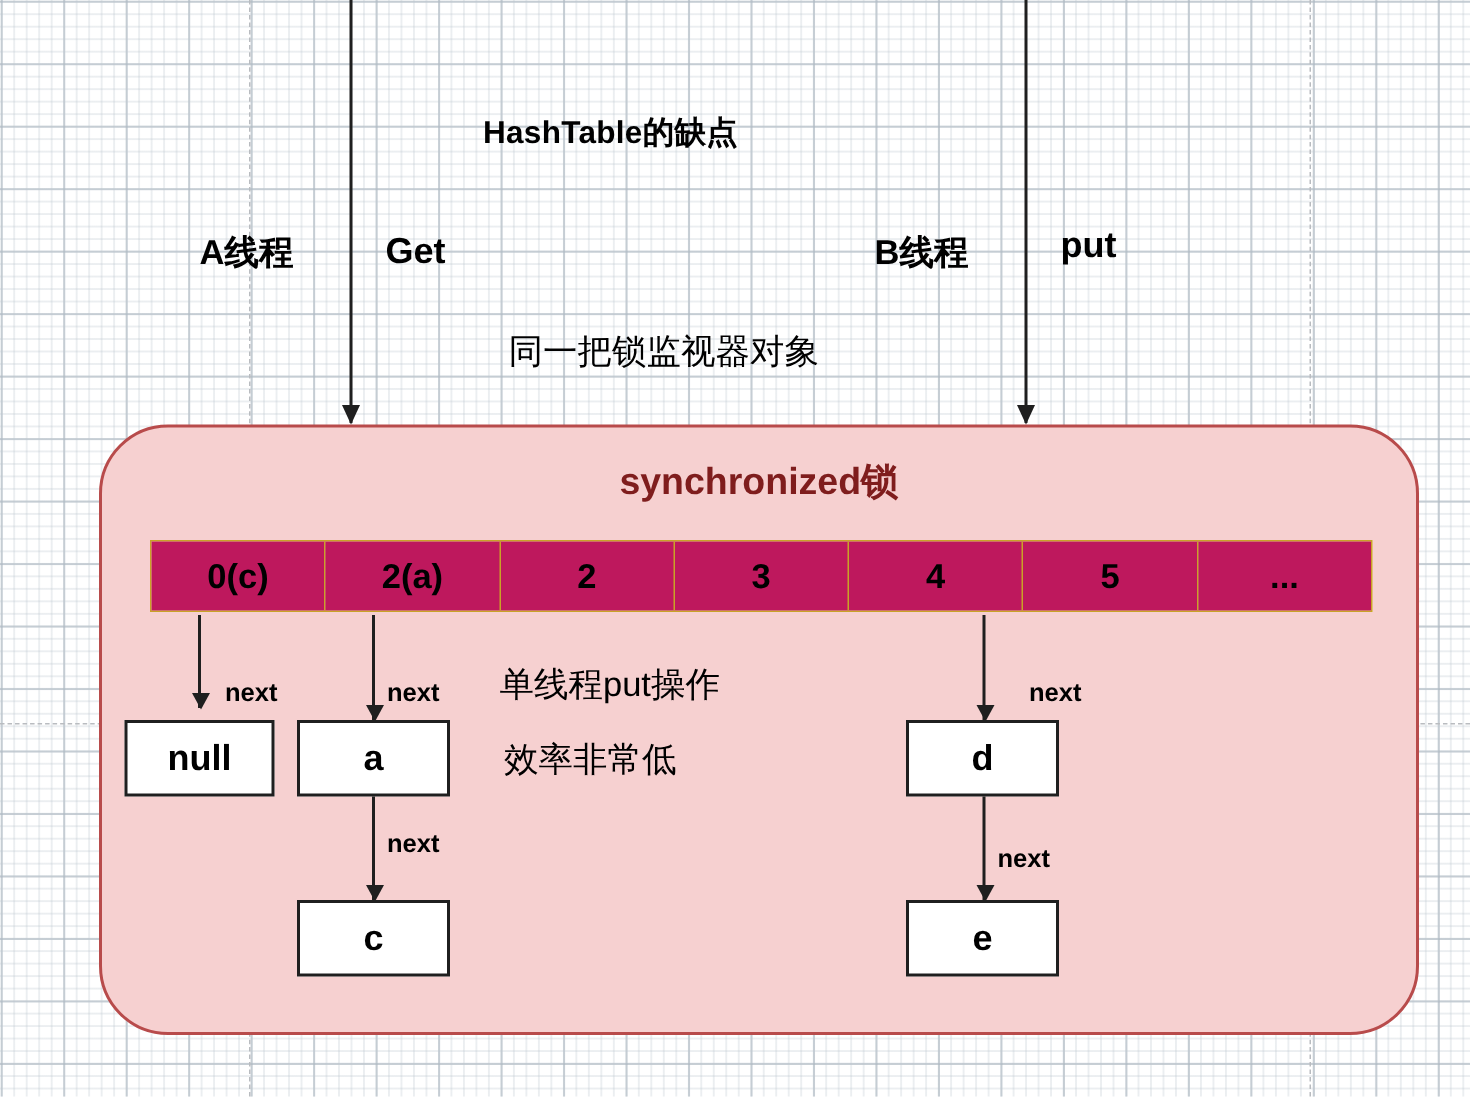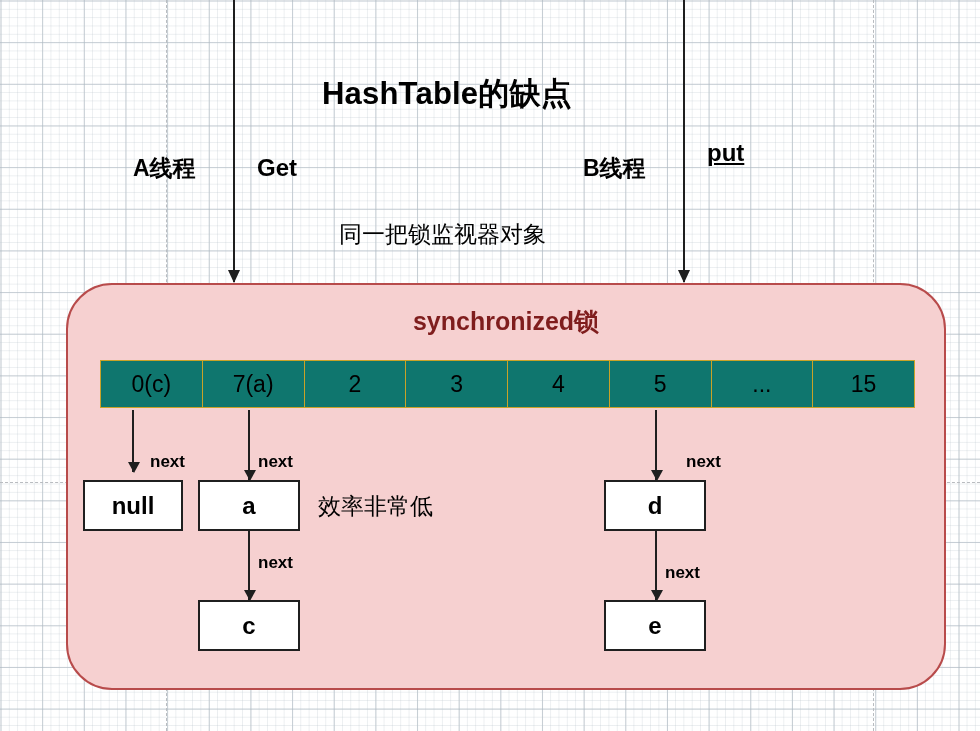--- a/index.html
+++ b/index.html
@@ -46,21 +46,21 @@
 
   
   .txt {
     position: absolute;
     white-space: nowrap;
     color: #000000;
     line-height: 1;
   }
 
   .title-main {
-    font-size: 31px;
+    font-size: 21px;
     font-weight: bold;
     letter-spacing: 0.2px;
   }
   .thread-label {
     font-size: 23px;
     font-weight: bold;
   }
   .op-label {
     font-size: 24px;
     font-weight: bold;
@@ -124,23 +124,23 @@
     background: #fcf0c4;
   }
   .bucket-cell {
     flex: 1 1 0;
     box-sizing: border-box;
     border-right: 1px solid #c9a227;
     display: flex;
     align-items: center;
     justify-content: center;
     font-size: 23px;
-    font-weight: normal;
-    color: #000;
-    background: #0f766e;
+    font-weight: bold;
+    color: #000;
+    background: #be185d;
   }
   .bucket-cell:last-child { border-right: none; }
 
   
   .node {
     position: absolute;
     box-sizing: border-box;
     background: #ffffff;
     border: 2px solid #1f1f1f;
     display: flex;
@@ -196,37 +196,36 @@
 
   <div class="txt title-main" style="left:322px; top:78px;">HashTable的缺点</div>
 
   <div class="thread-arrow" style="left:233px; top:0px; height:282px;"></div>
   <div class="thread-arrow" style="left:683px; top:0px; height:282px;"></div>
 
   <div class="txt thread-label" style="left:133px; top:157px;">A线程</div>
   <div class="txt op-label" style="left:257px; top:156px;">Get</div>
 
   <div class="txt thread-label" style="left:583px; top:157px;">B线程</div>
-  <div class="txt op-label" style="left:707px; top:141px;text-decoration:underline;">put</div>
+  <div class="txt op-label" style="left:707px; top:152px;">put</div>
 
   <div class="txt subtitle" style="left:339px; top:223px;">同一把锁监视器对象</div>
 
   <div id="lock-box">
     <div id="lock-title">synchronized锁</div>
   </div>
 
   <div id="bucket-table">
     <div class="bucket-cell">0(c)</div>
-    <div class="bucket-cell">7(a)</div>
+    <div class="bucket-cell">2(a)</div>
     <div class="bucket-cell">2</div>
     <div class="bucket-cell">3</div>
     <div class="bucket-cell">4</div>
     <div class="bucket-cell">5</div>
     <div class="bucket-cell">...</div>
-    <div class="bucket-cell">15</div>
   </div>
 
   <div class="link" style="left:132px; top:410px; height:62px;"></div>
   <div class="link-label" style="left:150px; top:453px;">next</div>
 
   <div class="link" style="left:248px; top:410px; height:70px;"></div>
   <div class="link-label" style="left:258px; top:453px;">next</div>
 
   <div class="node" style="left:83px; top:480px; width:100px; height:51px;">null</div>
   <div class="node" style="left:198px; top:480px; width:102px; height:51px;">a</div>
@@ -239,15 +238,16 @@
   <div class="link" style="left:655px; top:410px; height:70px;"></div>
   <div class="link-label" style="left:686px; top:453px;">next</div>
 
   <div class="node" style="left:604px; top:480px; width:102px; height:51px;">d</div>
 
   <div class="link" style="left:655px; top:531px; height:69px;"></div>
   <div class="link-label" style="left:665px; top:564px;">next</div>
 
   <div class="node" style="left:604px; top:600px; width:102px; height:51px;">e</div>
 
-  <div class="note" style="left:318px; top:495px;">效率非常低</div>
+  <div class="note" style="left:333px; top:445px;">单线程put操作</div>
+  <div class="note" style="left:336px; top:495px;">效率非常低</div>
 
 </div>
 
 </body></html>

